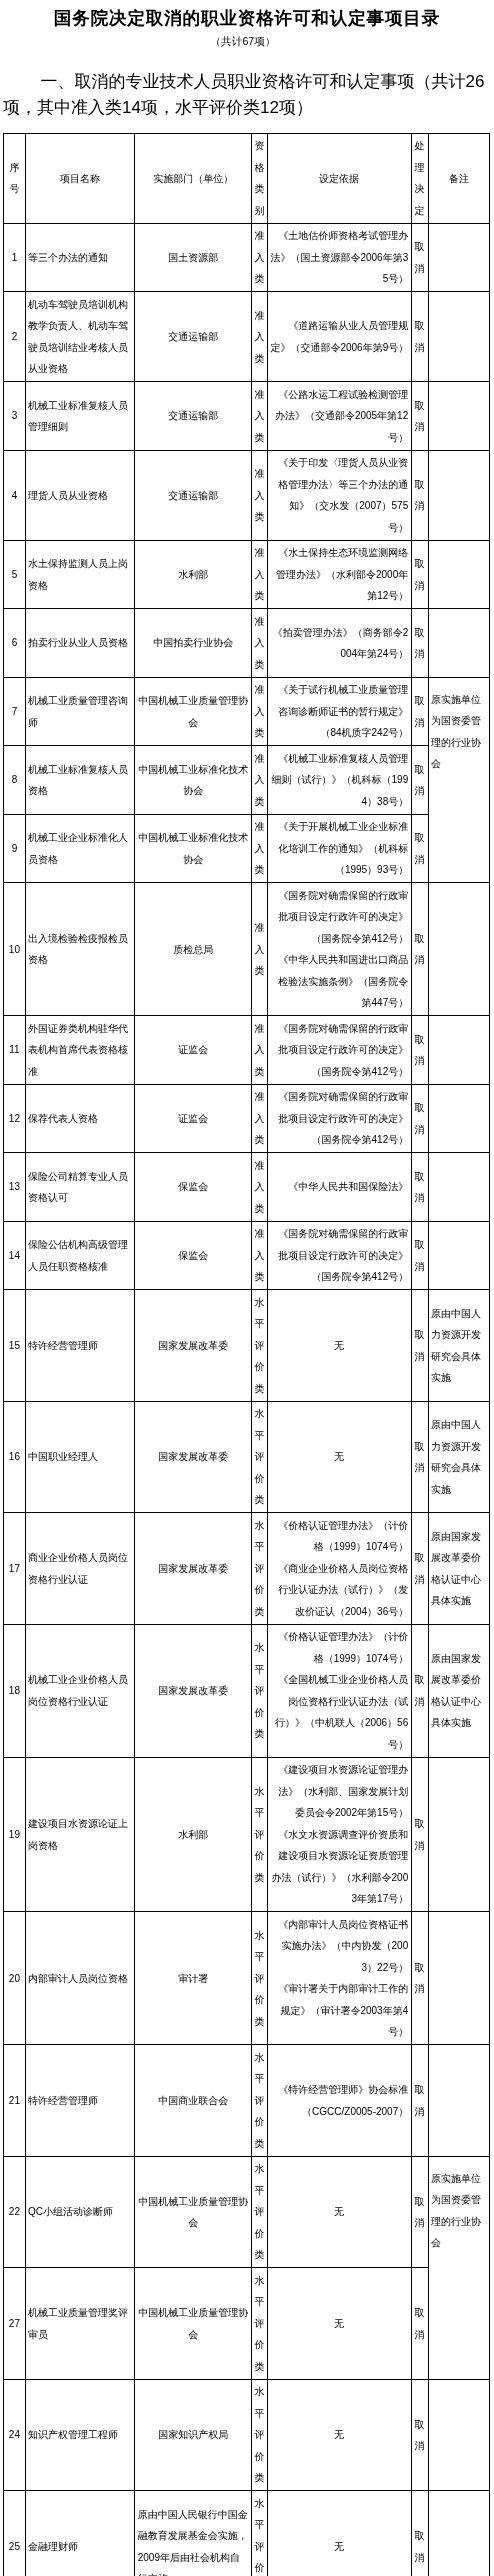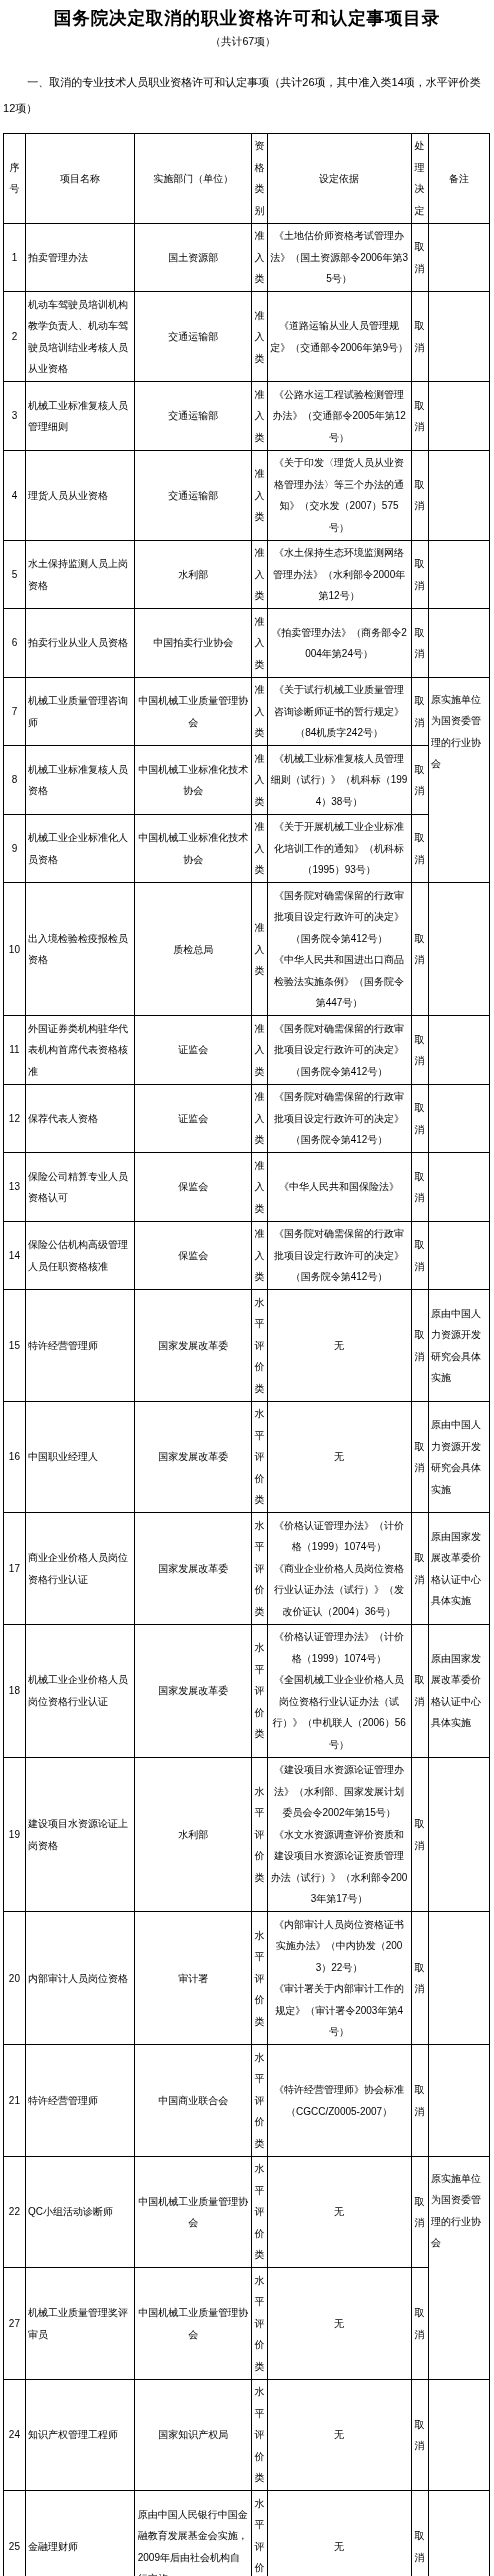--- a/index.html
+++ b/index.html
@@ -1,32 +1,32 @@
 <!DOCTYPE html>
 <html style="font-size:12.3px"><head>
 <meta charset="utf-8">
 <style>
   html, body { margin:0; padding:0; background:#ffffff; }
   body { width:494px; font-family:"Liberation Sans", sans-serif; color:#000; }
   .page { width:494px; min-height:2576px; box-sizing:border-box; padding-top:4.6px; background:#fff; }
   .title { font-size:17.6px; font-weight:bold; text-align:center; margin:1.5px 0 4.6px 0; letter-spacing:0.8px;font-family:Liberation Serif, serif; }
   .subtitle { font-size:10.7px; text-align:center; margin:0 8px 20px 0; }
-  .section-heading { font-size:11px; line-height:26px; margin:0 4.6px 12.3px 3.1px; text-indent:2.2em; }
+  .section-heading { font-size:17px; line-height:26px; margin:0 4.6px 12.3px 3.1px; text-indent:2.2em; }
   table.doc { border-collapse:collapse; margin-left:3.1px; table-layout:fixed; width:487px; }
   table.doc td, table.doc th {
     border:1.5px solid #000; font-size:10px; line-height:21.5px; padding:1.5px 2.3px;
     vertical-align:middle; font-weight:normal; word-break:break-all; overflow:hidden;
   }
   th { text-align:center;margin-top:40px; }
   th.v, td.v { padding:1.5px 0.8px; text-align:center; }
   td.num { text-align:center; }
   td.name { text-align:left; }
   td.dept { text-align:center; }
   td.dept.long { text-align:left; }
-  td.basis { text-align:center; }
+  td.basis { text-align:right; }
   td.basis.none { text-align:center; }
   td.remark { text-align:left; }
   td.remark.merged { vertical-align:top; padding-top:10.7px; }
   .para { display:block; }
 </style>
 </head>
 <body>
 
 <div class="page">
   <div class="title">国务院决定取消的职业资格许可和认定事项目录</div>
@@ -50,21 +50,21 @@
         <th>实施部门（单位）</th>
         <th class="v">资格类别</th>
         <th>设定依据</th>
         <th class="v">处理决定</th>
         <th>备注</th>
       </tr>
     </thead>
     <tbody id="table-body">
         <tr>
           <td class="num">1</td>
-          <td class="name">拍卖管理办法</td>
+          <td class="name">等三个办法的通知</td>
           <td class="dept">国土资源部</td>
           <td class="v">准入类</td>
           <td class="basis">
             <div class="para">《土地估价师资格考试管理办法》（国土资源部令2006年第35号）</div>
           </td>
           <td class="v">取消</td>
           <td class="remark"></td>
         </tr>
         <tr>
           <td class="num">2</td>

